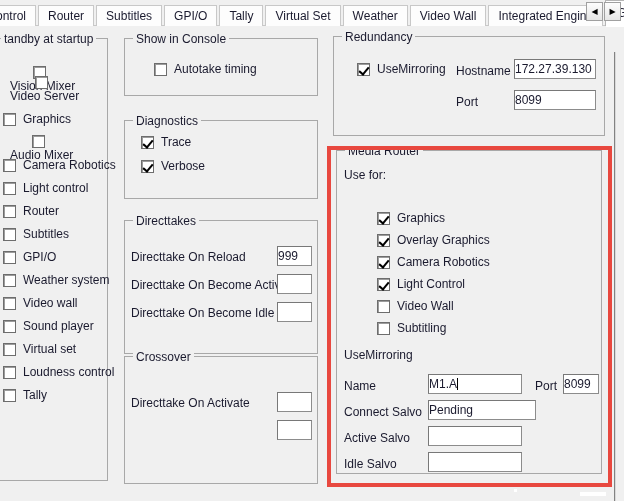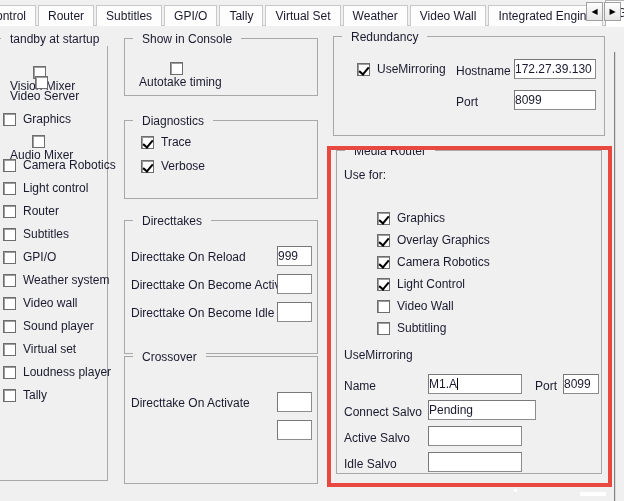--- a/index.html
+++ b/index.html
@@ -116,21 +116,21 @@
     position: absolute;
     border: 1px solid #a8a8a8;
     box-sizing: border-box;
     background: transparent;
   }
   .group > .legend {
     position: absolute;
     top: -7px;
     left: 8px;
     background: #f0f0f0;
-    padding: 0 9px;
+    padding: 0 3px;
     font-size: 12px;
     color: #1a1a2e;
     white-space: nowrap;
   }
 
   
   .cbrow {
     position: absolute;
     display: flex;
     align-items: center;
@@ -289,31 +289,31 @@
   <div class="cbrow" style="left:3px; top:293px;">
     <span class="cb"></span>
     <span class="cblabel">Sound player</span>
   </div>
   <div class="cbrow" style="left:3px; top:316px;">
     <span class="cb"></span>
     <span class="cblabel">Virtual set</span>
   </div>
   <div class="cbrow" style="left:3px; top:339px;">
     <span class="cb"></span>
-    <span class="cblabel">Loudness player</span>
+    <span class="cblabel">Loudness control</span>
   </div>
   <div class="cbrow" style="left:3px; top:362px;">
     <span class="cb"></span>
     <span class="cblabel">Tally</span>
   </div>
 
   <div class="group" style="left:124px; top:12px; width:194px; height:58px;">
     <div class="legend">Show in Console</div>
   </div>
-  <div class="cbrow" style="left:132px; top:36px;flex-direction:column;">
+  <div class="cbrow" style="left:154px; top:36px;">
     <span class="cb"></span>
     <span class="cblabel">Autotake timing</span>
   </div>
 
   <div class="group" style="left:124px; top:94px; width:194px; height:79px;">
     <div class="legend">Diagnostics</div>
   </div>
   <div class="cbrow" style="left:141px; top:109px;">
     <span class="cb checked"></span>
     <span class="cblabel">Trace</span>

